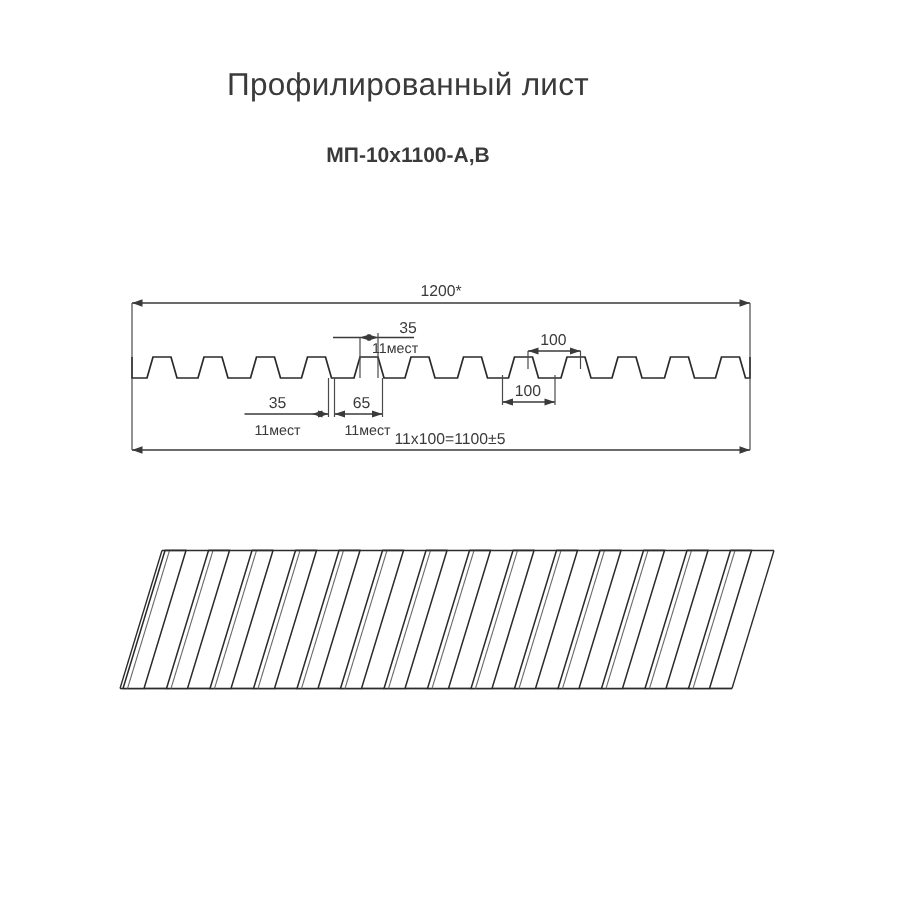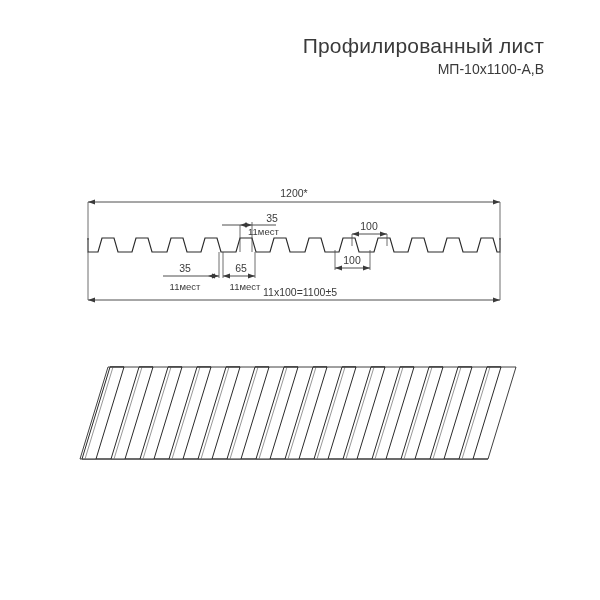--- a/index.html
+++ b/index.html
@@ -15,38 +15,38 @@
     overflow: hidden;
   }
   #page {
     position: relative;
     width: 600px;
     height: 600px;
     background: #ffffff;
   }
   .title-block {
     position: absolute;
-    top: 33px;
+    top: 44px;
     left: 0;
     width: 544px;
-    text-align: right;
+    text-align: center;
   }
   .title-main {
     font-size: 21px;
     font-weight: 400;
     color: #3a3a3a;
     letter-spacing: 0.2px;
     line-height: 26px;
   }
   .title-sub {
     font-size: 14px;
-    font-weight: 400;
+    font-weight: 700;
     color: #3a3a3a;
     line-height: 20px;
-    margin-top: 0;
+    margin-top: 23px;
   }
   svg.drawing {
     position: absolute;
     top: 0;
     left: 0;
     width: 600px;
     height: 600px;
     display: block;
   }
   .dimtext {

